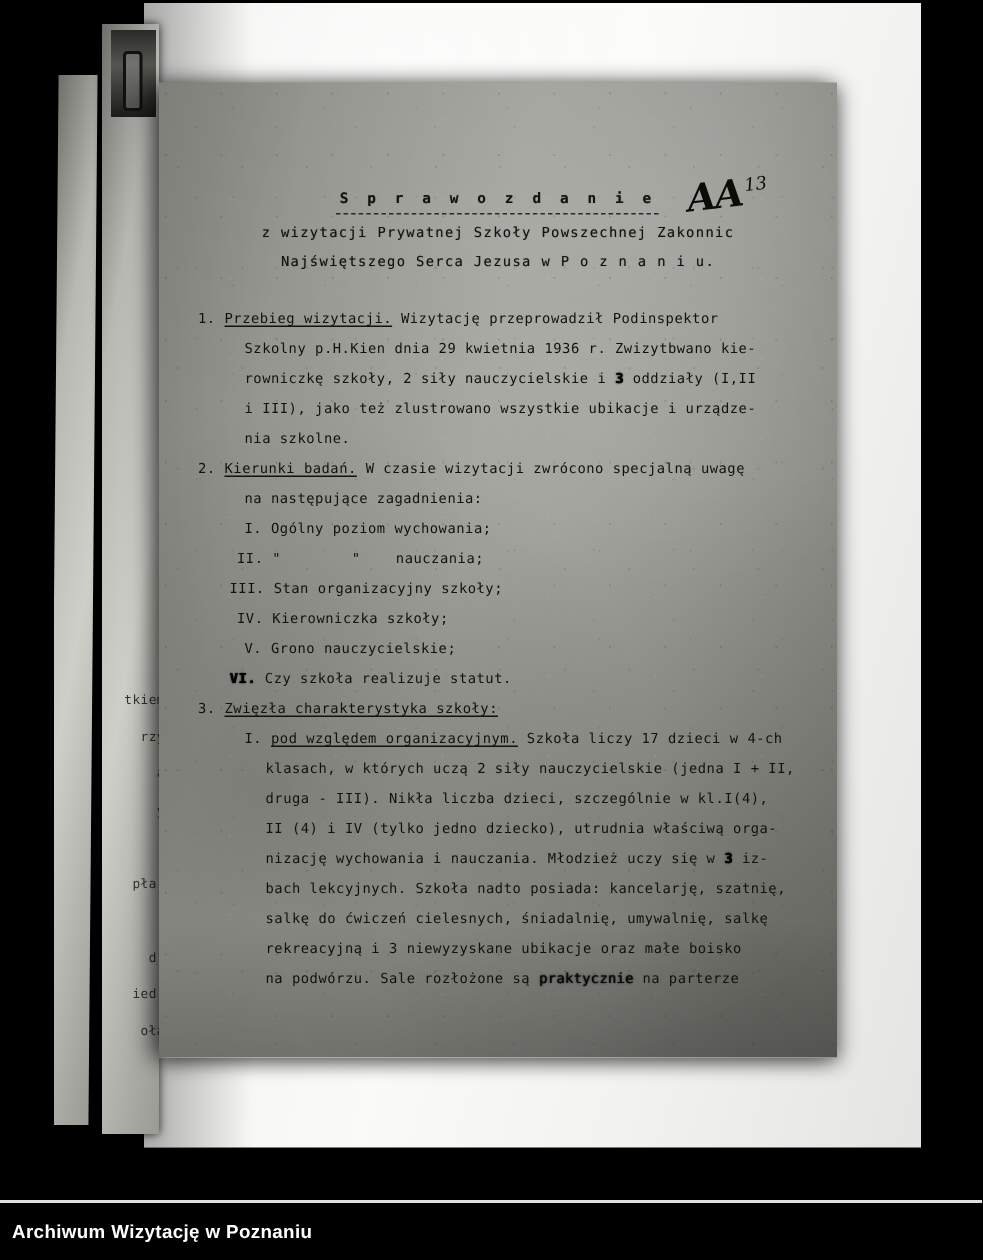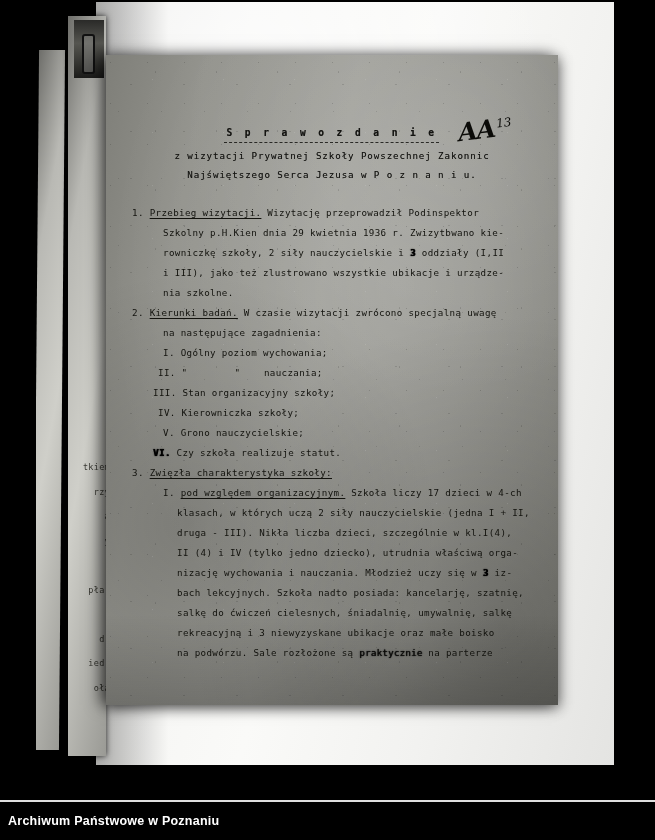--- a/index.html
+++ b/index.html
@@ -178,16 +178,16 @@
     </div>
     <div id="grain"></div>
   </div>
 
   <div class="void" style="left:630px;top:0;width:25px;height:840px;"></div>
   <div class="void" style="left:0;top:0;width:36px;height:840px;"></div>
   <div class="void" style="left:0;top:766px;width:655px;height:74px;"></div>
 
   <div id="footer">
     <div id="footer-rule"></div>
-    <div id="footer-text">Archiwum Państwowe w Poznaniu</div>
+    <div id="footer-text">Archiwum Wizytację w Poznaniu</div>
   </div>
 
 </div>
 
 </body></html>

